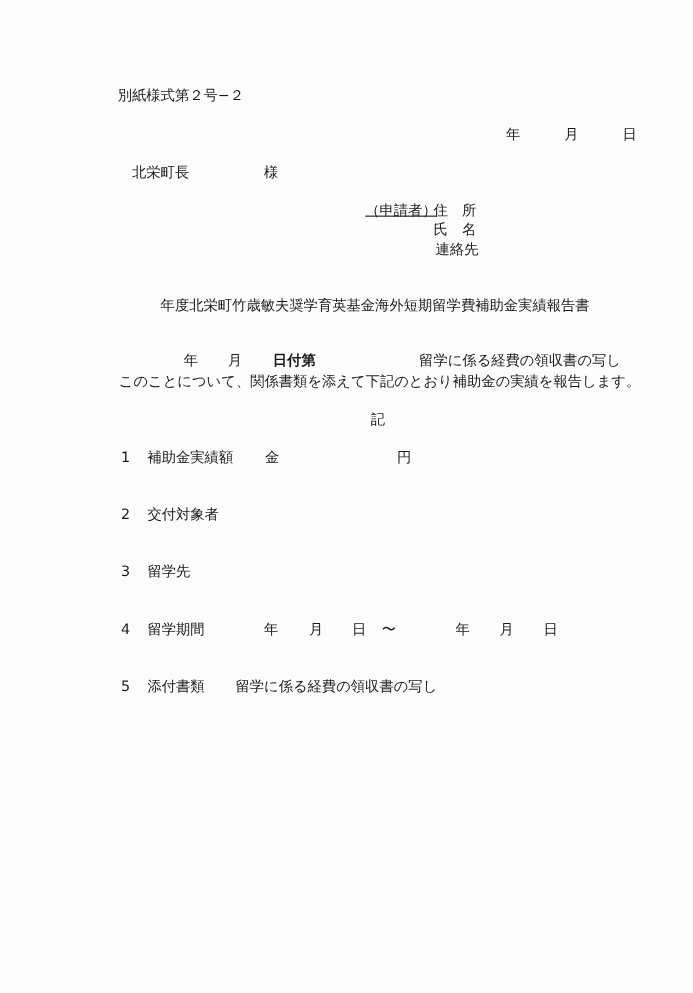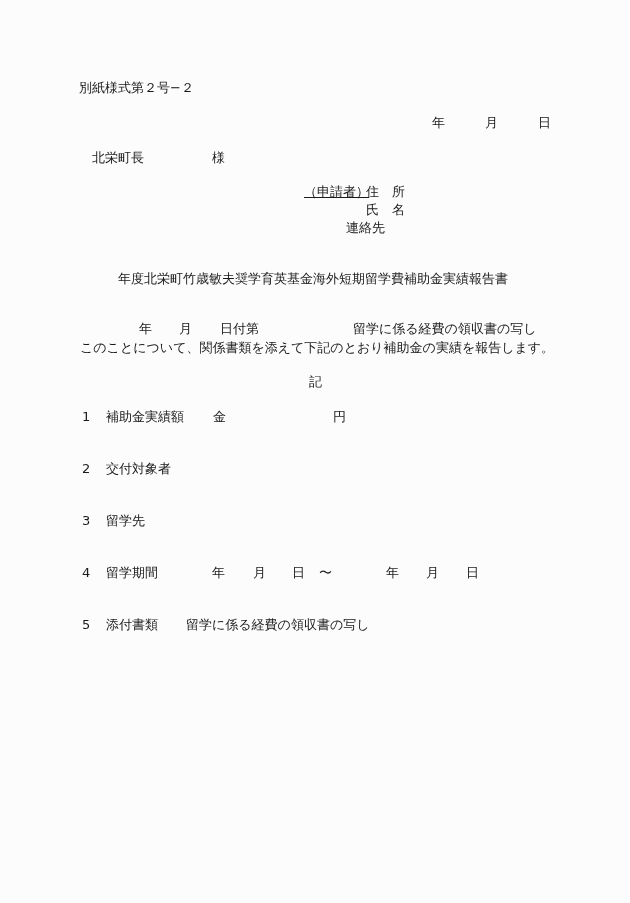--- a/index.html
+++ b/index.html
@@ -6,64 +6,64 @@
     body {
       width: 630px; height: 903px;
       background: #fcfcfc;
       position: relative;
       overflow: hidden;
       font-family: "DejaVu Sans", "Liberation Sans", sans-serif;
       color: #1a1a1a;
       font-size: 13px;
       line-height: 1;
     }
-    .t { position: absolute; white-space: nowrap; }
+    .t { position: absolute; white-space: nowrap; margin-left: 28px; }
   </style>
 </head>
 <body>
 
 <div>
 
   <div class="t" style="left:79px; top:81px;">別紙様式第２号−２</div>
 
   <div class="t" style="left:432px; top:116px;">年</div>
   <div class="t" style="left:485px; top:116px;">月</div>
   <div class="t" style="left:538px; top:116px;">日</div>
 
   <div class="t" style="left:92px; top:151px;">北栄町長</div>
   <div class="t" style="left:212px; top:151px;">様</div>
 
   <div class="t" style="left:304px; top:185px;text-decoration:underline;">（申請者）</div>
   <div class="t" style="left:366px; top:185px;text-align:center;">住　所</div>
   <div class="t" style="left:366px; top:203px;">氏　名</div>
-  <div class="t" style="left:346px; top:221px;text-align:right;">連絡先</div>
+  <div class="t" style="left:368px; top:221px;text-align:right;">連絡先</div>
 
   <div class="t" style="left:118px; top:272px;">年度北栄町竹歳敏夫奨学育英基金海外短期留学費補助金実績報告書</div>
 
   <div class="t" style="left:139px; top:322px;">年</div>
   <div class="t" style="left:179px; top:322px;">月</div>
-  <div class="t" style="left:220px; top:322px;">日付第</div>
+  <div class="t" style="left:220px; top:322px;font-weight:bold;">日付第</div>
   <div class="t" style="left:353px; top:322px;">留学に係る経費の領収書の写し</div>
   <div class="t" style="left:80px; top:341px;">このことについて、関係書類を添えて下記のとおり補助金の実績を報告します。</div>
 
   <div class="t" style="left:309px; top:375px;">記</div>
 
   <div class="t" style="left:82px; top:410px;">1</div>
   <div class="t" style="left:106px; top:410px;">補助金実績額</div>
   <div class="t" style="left:213px; top:410px;">金</div>
   <div class="t" style="left:333px; top:410px;">円</div>
 
   <div class="t" style="left:82px; top:462px;">2</div>
   <div class="t" style="left:106px; top:462px;">交付対象者</div>
 
   <div class="t" style="left:82px; top:514px;">3</div>
   <div class="t" style="left:106px; top:514px;">留学先</div>
 
   <div class="t" style="left:82px; top:566px;">4</div>
-  <div class="t" style="left:106px; top:566px;">留学期間</div>
+  <div class="t" style="left:106px; top:566px;font-family:Liberation Mono, monospace;">留学期間</div>
   <div class="t" style="left:212px; top:566px;">年</div>
   <div class="t" style="left:253px; top:566px;">月</div>
   <div class="t" style="left:292px; top:566px;">日</div>
   <div class="t" style="left:319px; top:566px;">〜</div>
   <div class="t" style="left:386px; top:566px;">年</div>
   <div class="t" style="left:426px; top:566px;">月</div>
   <div class="t" style="left:466px; top:566px;">日</div>
 
   <div class="t" style="left:82px; top:618px;">5</div>
   <div class="t" style="left:106px; top:618px;text-align:center;">添付書類</div>

